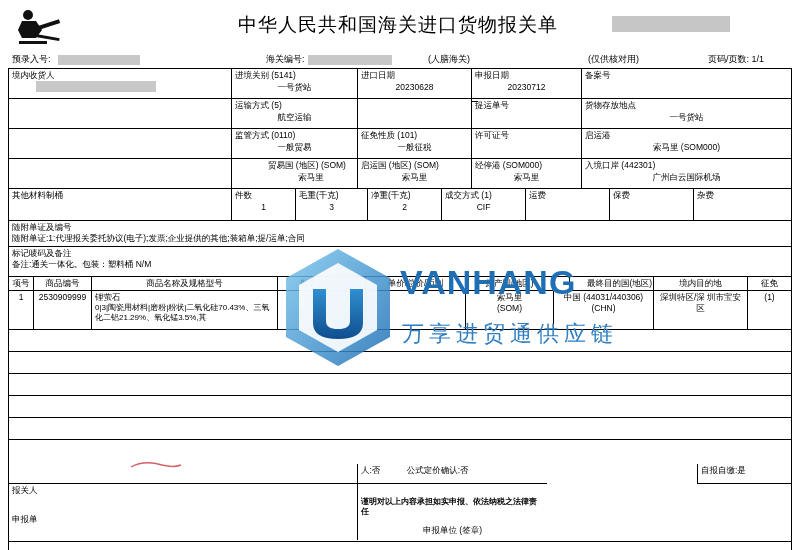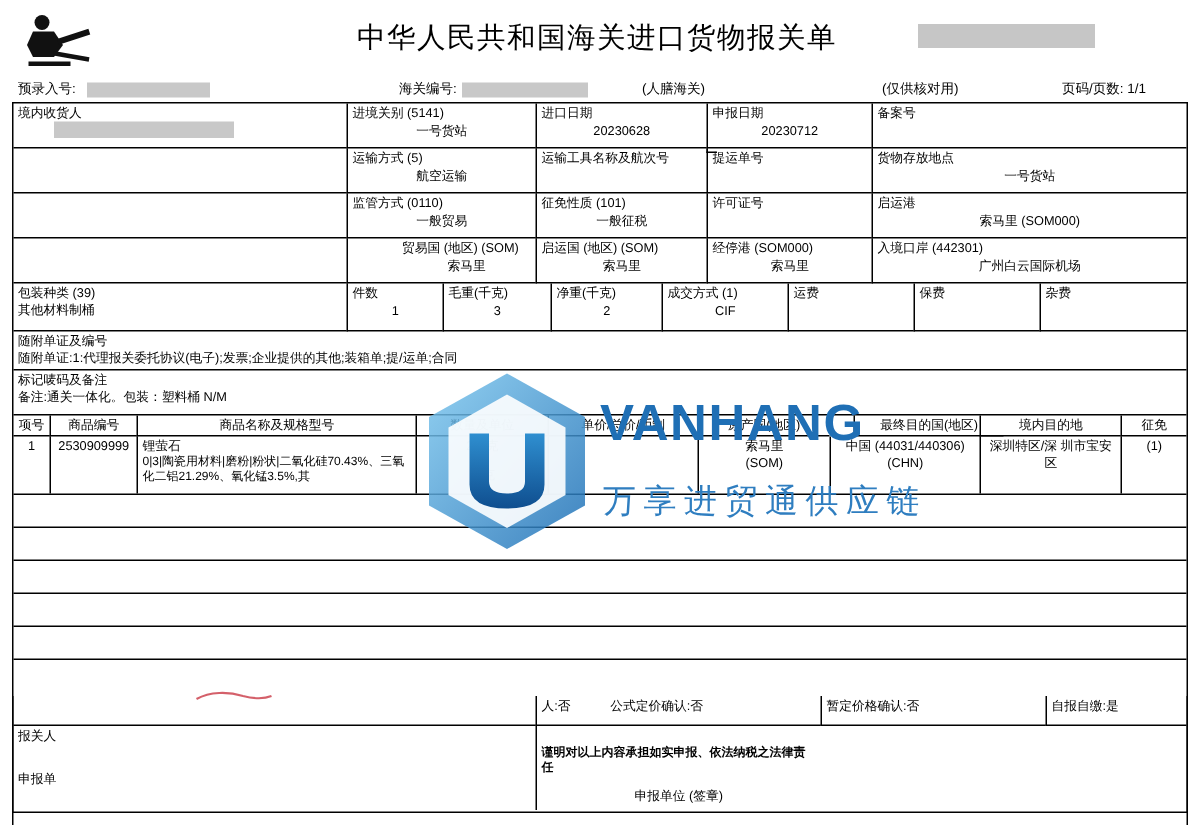--- a/index.html
+++ b/index.html
@@ -192,21 +192,20 @@
       <div class="lbl">备案号</div>
       <div class="val"></div>
     </div>
 
     <div class="cell bb" style="left:0; top:30px; width:222px; height:30px;"></div>
     <div class="cell bb bl" style="left:222px; top:30px; width:126px; height:30px;">
       <div class="lbl">运输方式 (5)</div>
       <div class="val">航空运输</div>
     </div>
     <div class="cell bb bl" style="left:348px; top:30px; width:224px; height:30px;">
-      <div class="lbl">运输工具名称及航次号</div>
       <div class="val"></div>
     </div>
     <div class="cell bb bl" style="left:462px; top:30px; width:0; height:0;"></div>
     <div class="cell bb bl" style="left:572px; top:30px; width:210px; height:30px;">
       <div class="lbl">货物存放地点</div>
       <div class="val">一号货站</div>
     </div>
     <div class="cell" style="left:462px; top:30px; width:110px; height:30px; border-left:1px solid #000;">
       <div class="lbl">提运单号</div>
       <div class="val"></div>
@@ -242,21 +241,20 @@
     <div class="cell bb bl" style="left:462px; top:90px; width:110px; height:30px;">
       <div class="lbl">经停港 (SOM000)</div>
       <div class="val">索马里</div>
     </div>
     <div class="cell bb bl" style="left:572px; top:90px; width:210px; height:30px;">
       <div class="lbl">入境口岸 (442301)</div>
       <div class="val">广州白云国际机场</div>
     </div>
 
     <div class="cell bb" style="left:0; top:120px; width:222px; height:32px;">
-      <div class="lbl">包装种类 (39)</div>
       <div class="lbl">其他材料制桶</div>
     </div>
     <div class="cell bb bl" style="left:222px; top:120px; width:64px; height:32px;">
       <div class="lbl">件数</div>
       <div class="val">1</div>
     </div>
     <div class="cell bb bl" style="left:286px; top:120px; width:72px; height:32px;">
       <div class="lbl">毛重(千克)</div>
       <div class="val">3</div>
     </div>
@@ -359,23 +357,20 @@
     <div class="cell bt" style="left:0; top:370px; width:782px; height:24px;"></div>
 
   </div>
 
   <div class="foot">
 
     <div class="cell bb" style="left:0; top:0; width:348px; height:20px;"></div>
     <div class="cell bb bl" style="left:348px; top:0; width:190px; height:20px;">
       <span>人:否</span>
       <span style="margin-left:24px;">公式定价确认:否</span>
-    </div>
-    <div class="cell bb bl" style="left:538px; top:0; width:150px; height:20px;">
-      <span>暂定价格确认:否</span>
     </div>
     <div class="cell bb bl" style="left:688px; top:0; width:94px; height:20px;">
       <span>自报自缴:是</span>
     </div>
 
     <div class="cell" style="left:0; top:20px; width:348px; height:56px;">
       <div>报关人</div>
       <div style="margin-top:18px;">申报单</div>
     </div>
     <div class="cell bl" style="left:348px; top:20px; width:190px; height:56px;">

